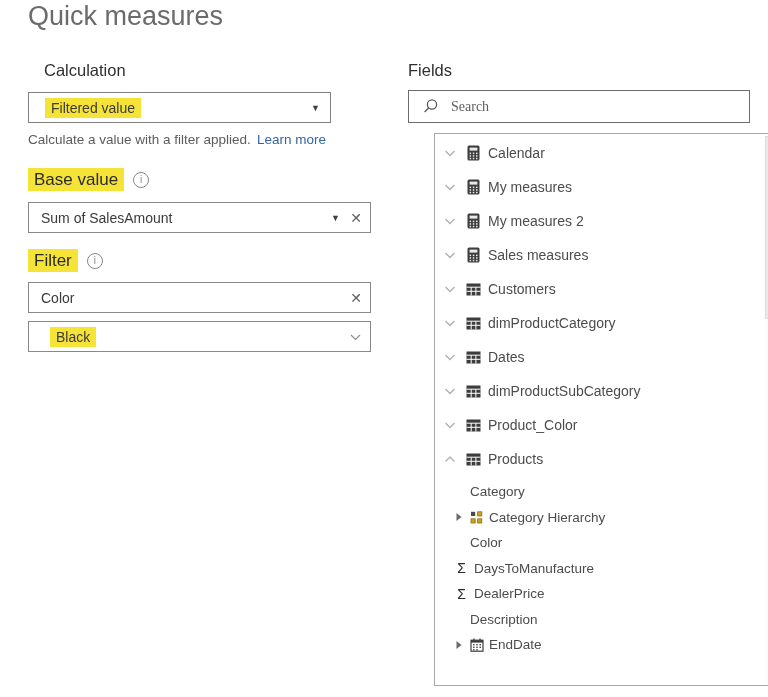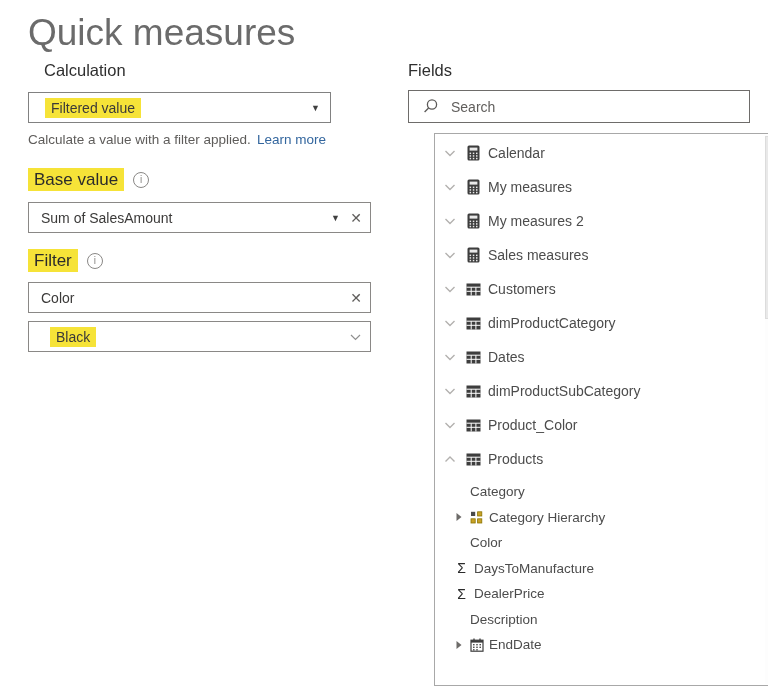--- a/index.html
+++ b/index.html
@@ -2,21 +2,21 @@
 <html><head>
 <meta charset="utf-8">
 <style>
   html,body{margin:0;padding:0;}
   body{
     width:768px;height:697px;position:relative;overflow:hidden;background:#ffffff;
     font-family:"Liberation Sans", sans-serif;color:#333;
     --hl:#f6e338;--link:#33669e;
   }
   .abs{position:absolute;}
-  .page-title{left:28px;top:12px;font-size:37px;font-weight:300;color:#6b6b6b;}
+  .page-title{left:28px;top:1px;font-size:27px;font-weight:300;color:#6b6b6b;}
   .section-label{font-size:16.5px;color:#2f2f2f;}
   #calc-label{left:36px;top:61px;margin-left:8px;}
   #fields-label{left:408px;top:61px;}
 
   .box{box-sizing:border-box;background:#fff;border:1px solid #818181;display:flex;align-items:center;}
   #calc-select{left:28px;top:92px;width:303px;height:31px;padding-left:16px;cursor:pointer;}
   #base-box{left:28px;top:202px;width:343px;height:31px;padding-left:12px;border-color:#8a8886;}
   #filter-field-box{left:28px;top:282px;width:343px;height:31px;padding-left:12px;border-color:#8a8886;}
   #filter-value-box{left:28px;top:321px;width:343px;height:31px;padding-left:21px;border-color:#8a8886;cursor:pointer;}
   .box .val{font-size:14px;color:#3b3a39;}
@@ -35,21 +35,21 @@
 
   .field-label{font-size:17px;color:#2b2b2b;}
   #base-label{left:28px;top:170px;}
   #filter-label{left:28px;top:251px;}
   .info-icon{display:inline-block;width:14px;height:14px;border:1px solid #8a8886;border-radius:50%;
     color:#8a8886;font-size:10px;line-height:14px;text-align:center;margin-left:9px;vertical-align:2px;cursor:default;}
   .info-icon::before{content:"i";font-style:normal;}
 
   #search-box{left:408px;top:90px;width:342px;height:33px;box-sizing:border-box;border:1px solid #6e6c6a;
     display:flex;align-items:center;padding-left:13px;gap:10px;background:#fff;}
-  #search-box input{border:none;outline:none;flex:1;font-size:14px;font-family:Liberation Sans, sans-serif;color:#7f1d1d;background:transparent;}
+  #search-box input{border:none;outline:none;flex:1;font-size:14px;font-family:Liberation Serif, serif;color:#7f1d1d;background:transparent;}
   #search-box input::placeholder{color:#605e5c;}
 
   #fields-list{left:408px;top:133px;width:342px;height:553px;box-sizing:border-box;border:1px solid #a8a8a8;
     background:#fff;overflow:hidden;padding-top:2px;margin-left:26px;}
   .tree-row{display:flex;align-items:center;cursor:pointer;}
   .tree-row.top{height:34px;padding-left:7px;font-size:14px;color:#4c4c4c;}
   .tree-row.child{height:25.5px;padding-left:19px;font-size:13.5px;color:#4c4c4c;}
   .tree-row.child.plain{padding-left:35px;}
   .top .expander{width:15px;display:flex;justify-content:center;margin-right:8px;}
   .top .t-icon{width:16px;display:flex;justify-content:center;margin-right:7px;}

